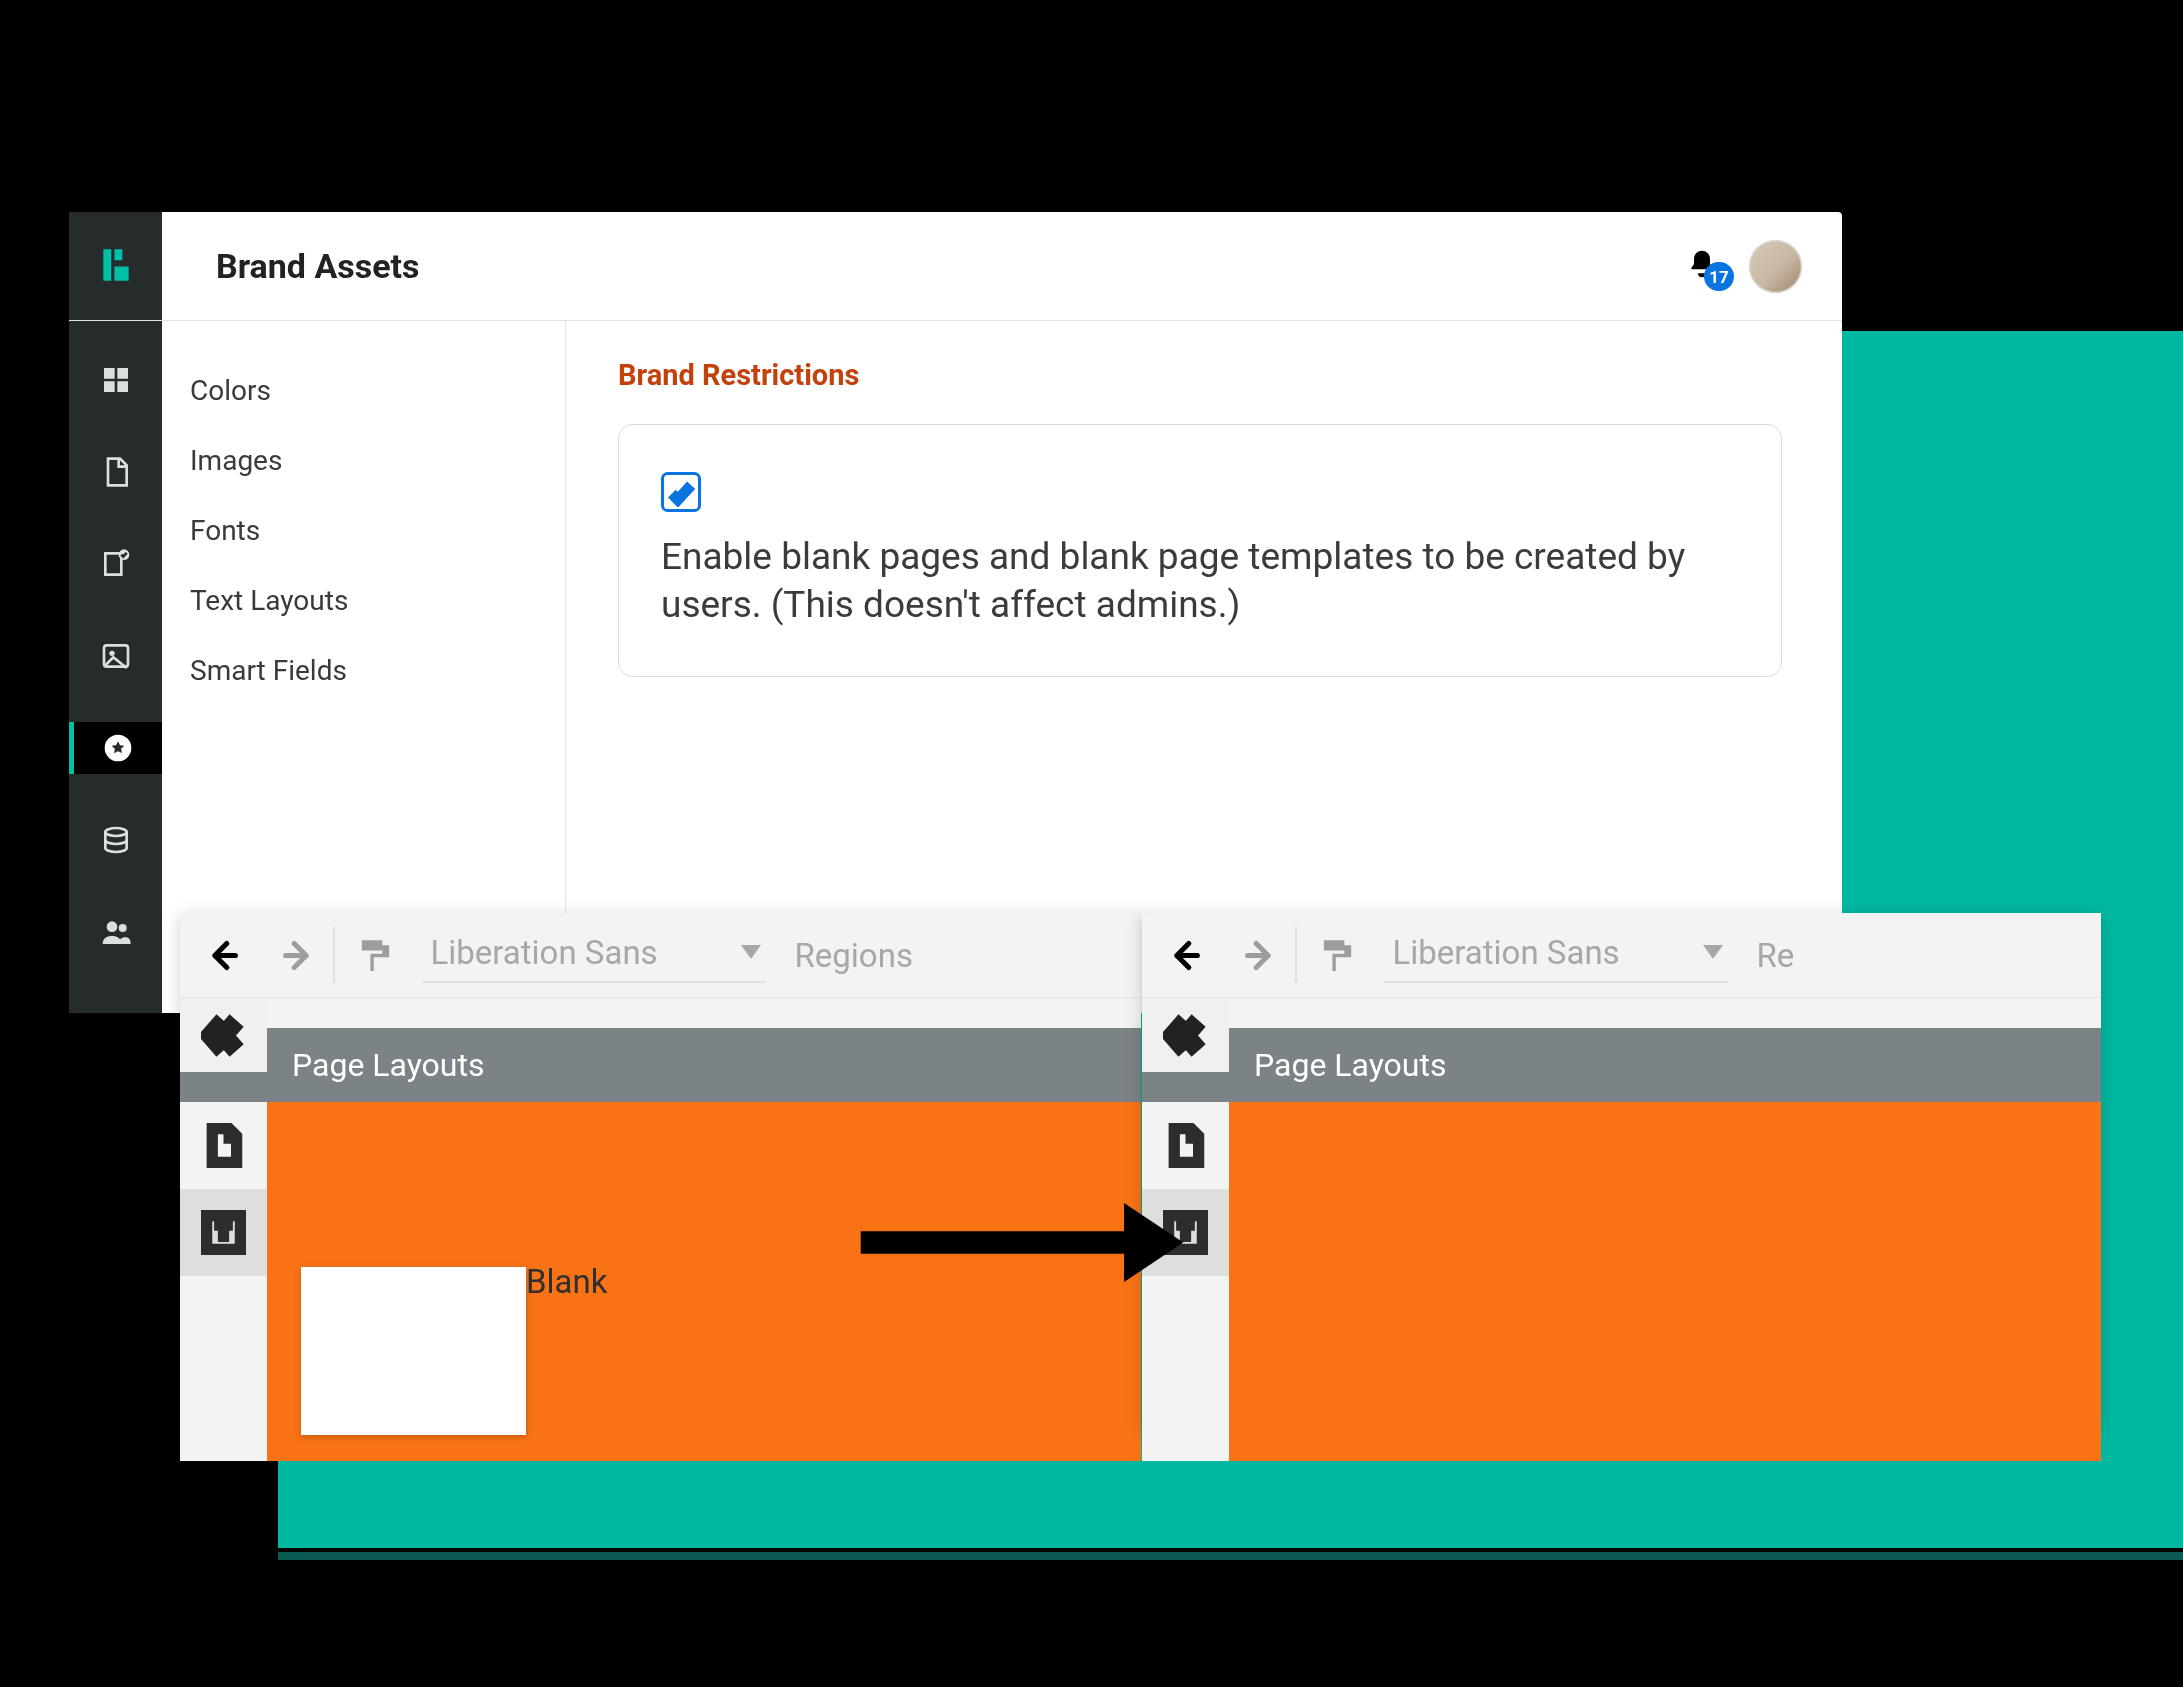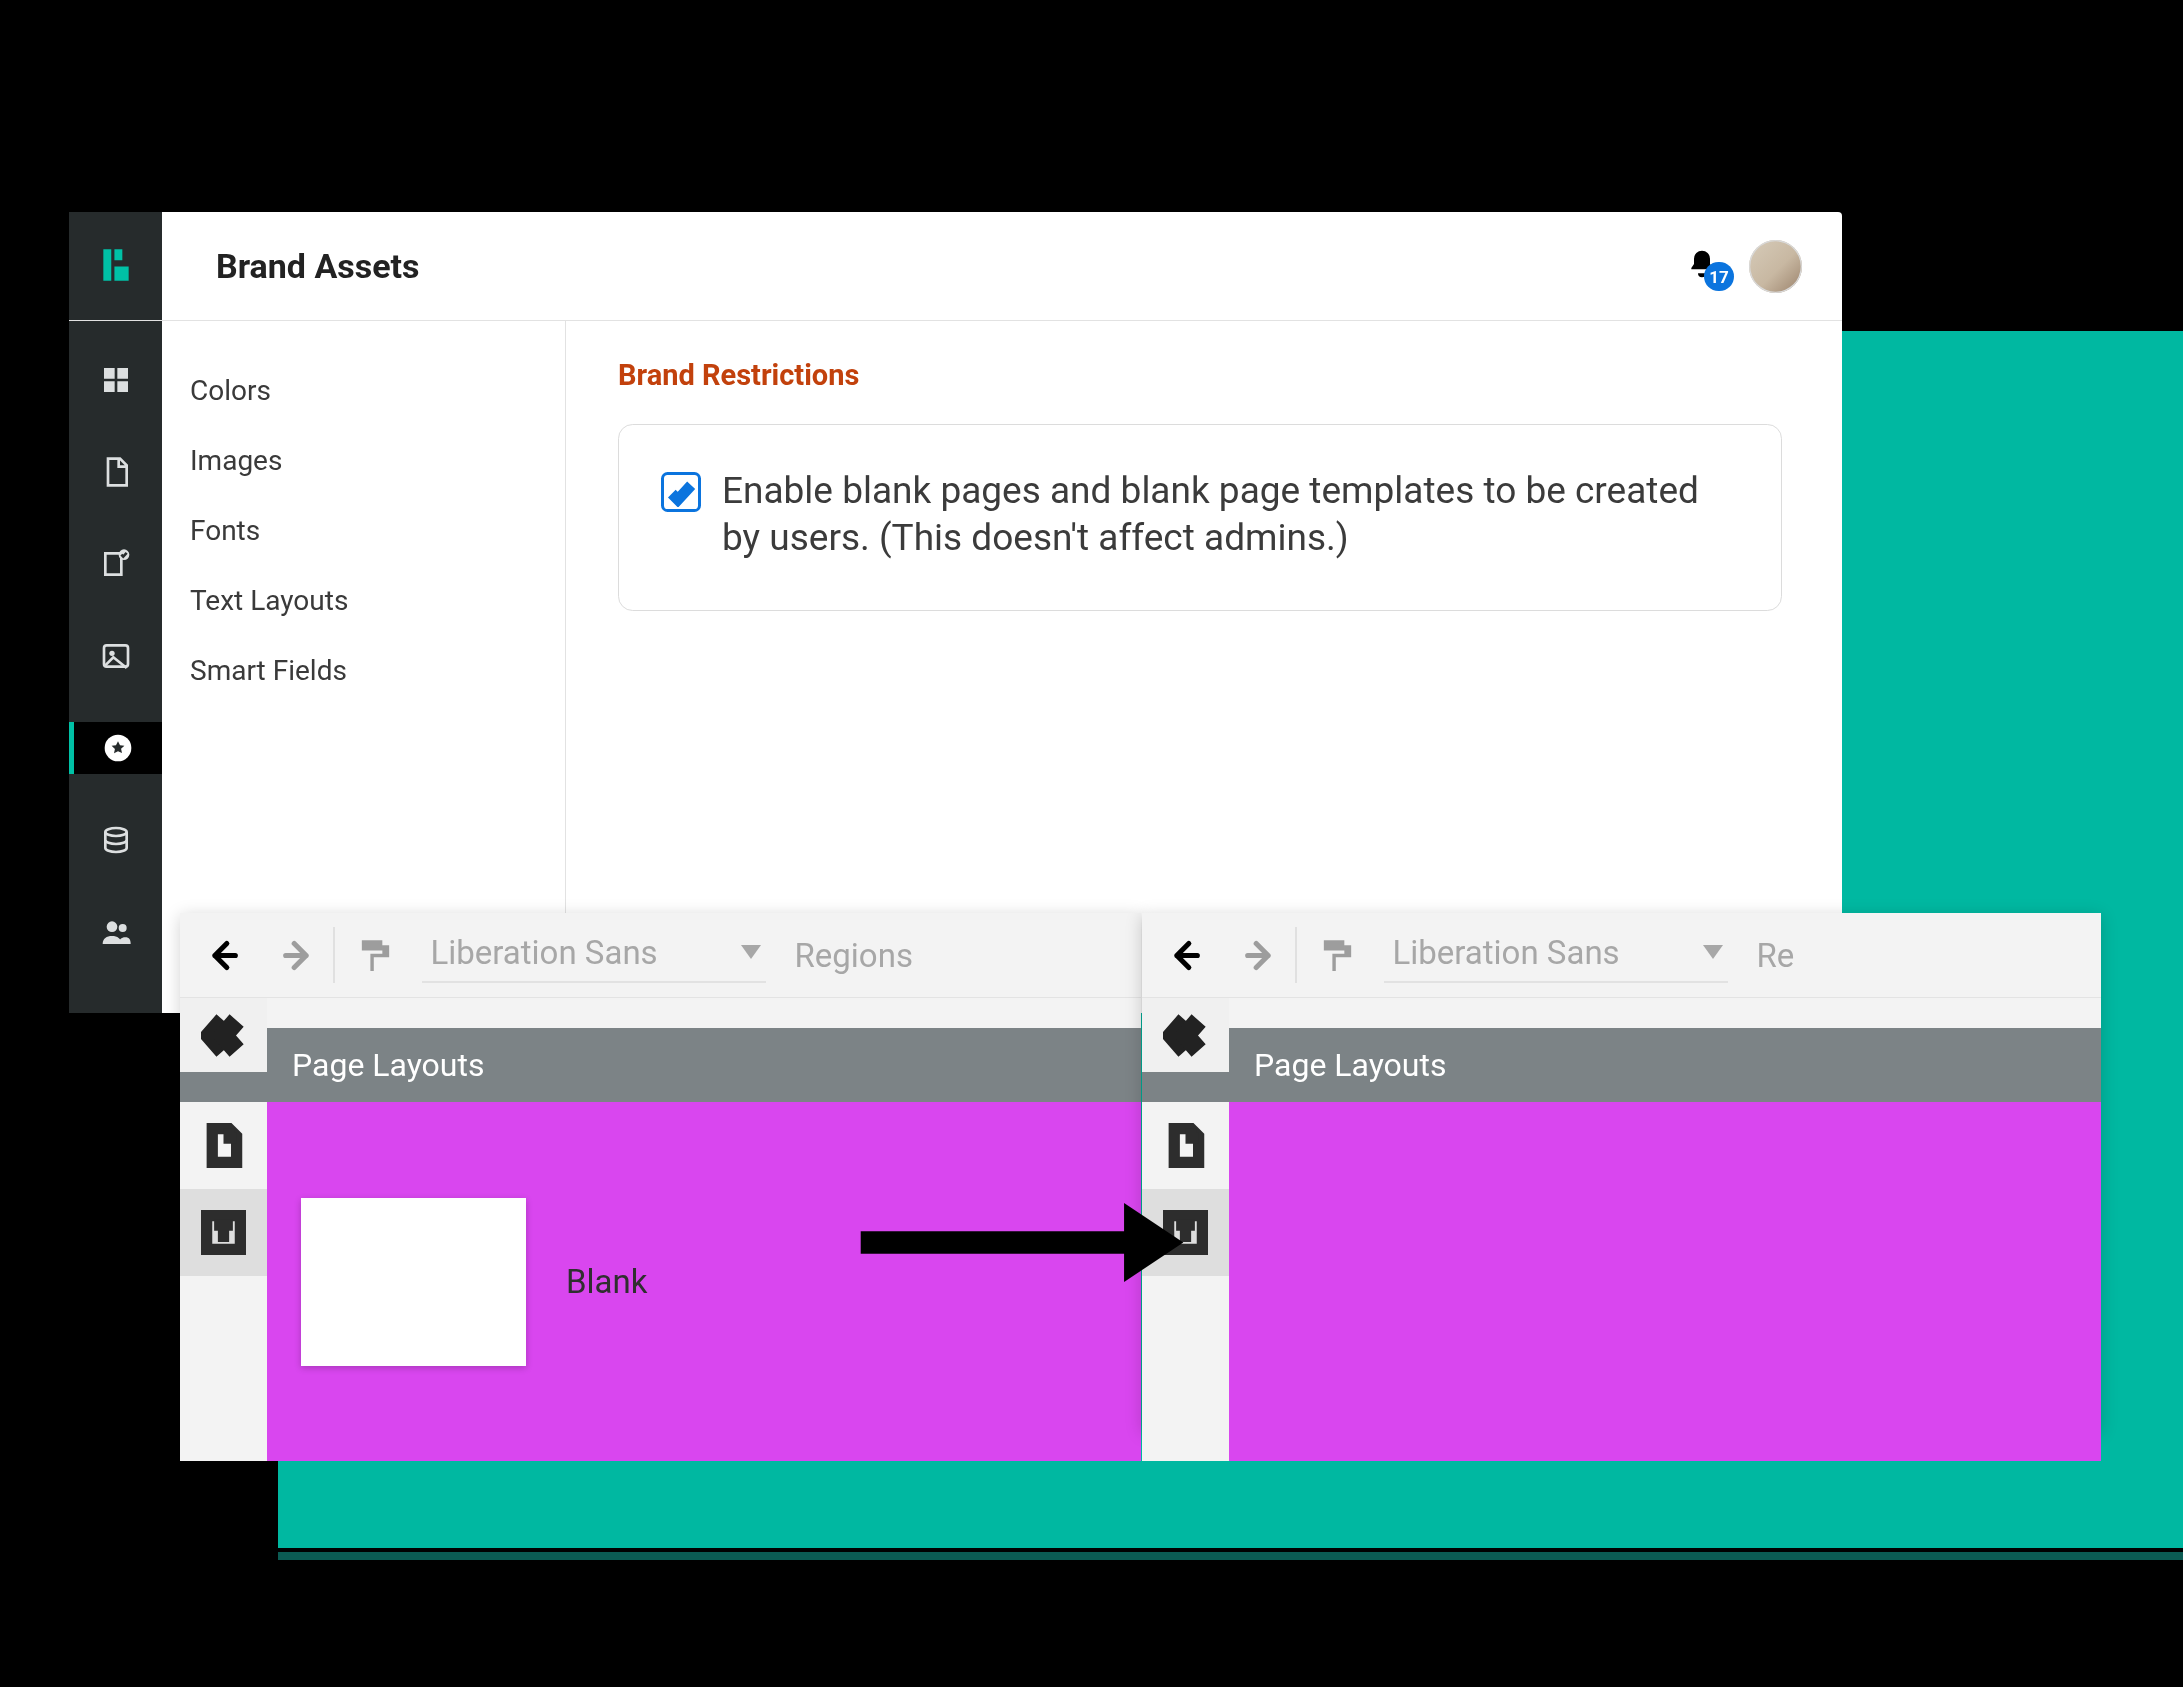--- a/index.html
+++ b/index.html
@@ -28,21 +28,21 @@
   .rail-item.active { background:#000; border-left: 5.3px solid #00c1a6; }
   .rail-item svg { width:32px; height:32px; fill:#dcdfe0; }
   .rail-item.active svg { fill:#fff; }
 
   .sidelist { width: 404px; border-right:0.7px solid #e2e2e2; padding-top: 34px; }
   .side-item { padding: 18.5px 28px; font-size: 28px; color:#3a3a3a; cursor:pointer; }
   .side-item.selected { background:#eaeaea; }
 
   .main { flex:1; padding: 37px 52px; }
   .section-title { font-size:29px; font-weight:700; color:#c2410c; margin-bottom:32px; }
-  .card { border:0.7px solid #dcdcdc; border-radius:14.6px; padding: 42px 64px 48px 42px; display:flex; align-items:flex-start; gap:21px; max-width: 1164px; }
+  .card { border:0.7px solid #dcdcdc; border-radius:14.6px; padding: 42px 64px 48px 42px; display:flex; align-items:flex-start; gap:21px; max-width: 1164px; flex-direction: column; }
   .checkbox { width:40px; height:40px; border:3.3px solid #0b74de; border-radius:6.6px; display:flex; align-items:center; justify-content:center; flex-shrink:0; margin-top:5.3px; }
   .checkbox svg { width:29px; height:29px; stroke:#0b74de; stroke-width:9; fill:none; }
   .card-text { font-size:37px; color:#3b3b3b; line-height:1.28; }
 
   
   .panel { position:absolute; background:#f3f3f3; box-shadow: 0 2.6px 16px rgba(0,0,0,0.18); }
   .panel.left  { top:913px; left:180px; width:961px; height:517px; }
   .panel.right { top:913px; left:1142px; width:959px; height:517px; }
 
   .toolbar { height:85px; background:#f3f3f3; border-bottom:0.7px solid #e3e3e3; display:flex; align-items:center; padding:0 16px; gap:0; }
@@ -53,21 +53,21 @@
   .font-select { flex:0 0 auto; display:flex; align-items:center; gap:13.2px; font-size:33px; color:#a7a7a7; min-width:344px; border-bottom:2px solid #e2e2e2; padding:5.3px 5.3px 9.3px 8px; margin-left:14.6px; }
   .font-select .caret { width:0; height:0; border-left:10.6px solid transparent; border-right:10.6px solid transparent; border-top:14.6px solid #a7a7a7; margin-left:auto; }
   .mode-label { font-size:33px; color:#a7a7a7; margin-left:28px; white-space:nowrap; overflow:hidden; }
 
   .panel-header { height:74px; background:#7c8386; color:#fff; font-size:32px; display:flex; align-items:center; padding-left:28px;margin-top:30px; }
   .panel-body { display:flex; height:359px; }
   .mini-rail { width:87px; background:#f3f3f3; display:flex; flex-direction:column; }
   .mini-item { height:87px; display:flex; align-items:center; justify-content:center; }
   .mini-item.sel { background:#dedede; }
   .mini-item svg{ width:45px; height:45px; stroke:#2d2d2d; fill:none; stroke-width:6; }
-  .layout-area { flex:1; background:#d946ef; padding:26.5px 34px; display:flex; align-items:center; gap:40px; }
+  .layout-area { flex:1; background:#f97316; padding:26.5px 34px; display:flex; align-items:flex-end; }
   .thumb { width:225px; height:168px; background:#fff; box-shadow:0 2px 6.6px rgba(0,0,0,.22); }
   .thumb-label { font-size:33px; color:#2f2f2f; align-self:center; }
 
   
   .chevback { position:absolute; top:85px; left:0; width:87px; height:74px; background:#f0f0f0; display:flex; align-items:center; justify-content:center; }
   .chevback svg{ width:45px; height:45px; stroke:#222; fill:none; stroke-width:10; }
 
   
   .arrow { position:absolute; top:1203px; left:860px; width:324px; height:79px; }
   .arrow svg{ width:100%; height:100%; }

